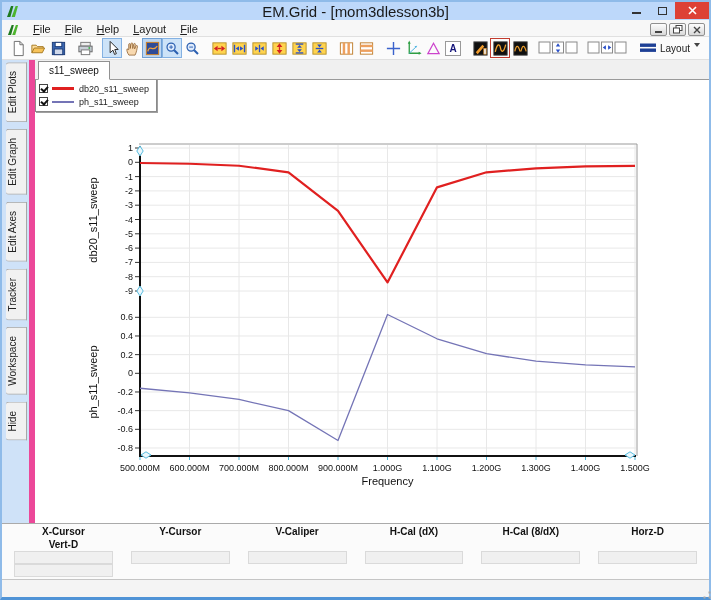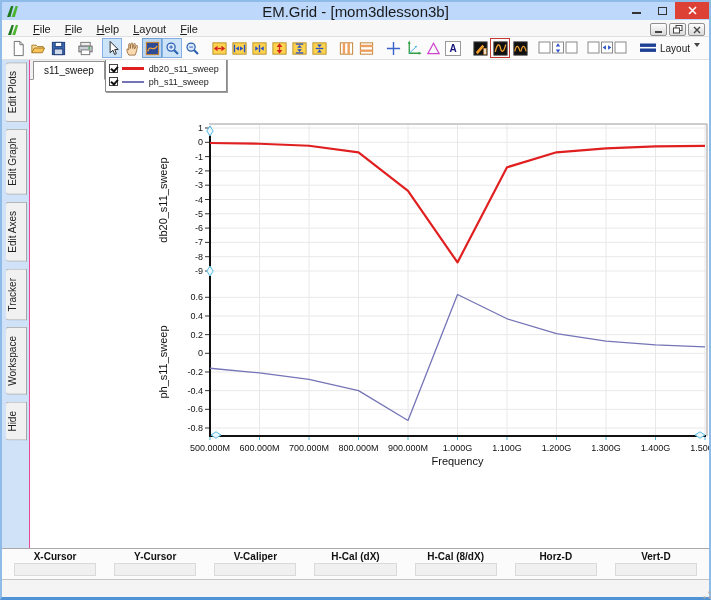--- a/index.html
+++ b/index.html
@@ -38,42 +38,42 @@
   .tb-group { display:flex; align-items:center; gap:1px; width:auto; }
   .layout-btn { display:flex; align-items:flex-start; gap:4px; padding:1px 5px; font-size:10px; color:#222; }
   .caret-down { width:0; height:0; border-left:3px solid transparent; border-right:3px solid transparent; border-top:4px solid #444; }
 
   
   .main { flex:1 1 auto; display:flex; min-height:0; }
   .sidebar { width:27px; background:#cfe2f8; padding-top:2px; display:flex; flex-direction:column; flex:0 0 27px; }
   .side-tab { writing-mode:vertical-rl; transform:rotate(180deg); font-size:10px; color:#222; background:#f1f1f1;
               border:1px solid #a6a6a6; border-right:0; border-radius:0 3px 3px 0; padding:8px 1px; margin:0 0 7px 4px;
               text-align:center; width:21px; }
-  .content { flex:1 1 auto; display:flex; flex-direction:row; border-left:1px solid #ec4899; min-width:0; background:#fff; }
+  .content { flex:1 1 auto; display:flex; flex-direction:column; border-left:6px solid #ec4899; min-width:0; background:#fff; }
   .tabbar { height:20px; background:#f0f0f0; border-bottom:1px solid #9a9a9a; display:flex; align-items:flex-end; flex:0 0 20px; }
   .tab-active { background:#fff; border:1px solid #919191; border-bottom:1px solid #fff; height:19px; line-height:18px;
                 padding:0 10px; font-size:10px; color:#111; margin-left:3px; margin-bottom:-1px; }
   .plot-wrap { position:relative; flex:1 1 auto; background:#fff; overflow:hidden; }
   #chart-svg { display:block; }
   #chart-svg text { font-family:"Liberation Sans", sans-serif; }
 
   
   .legend { position:absolute; left:0px; top:-2px; background:#fff; border:1px solid #8a8a8a;
             box-shadow:1px 1px 0 #9f9f9f; padding:3px 7px 3px 3px; z-index:5; }
   .legend-row { display:flex; align-items:center; height:13px; }
   .cb { width:9px; height:9px; border:1px solid #444; background:#fff; position:relative; margin-right:4px; }
   .cb::after { content:""; position:absolute; left:1px; top:1px; width:5px; height:3px;
                border-left:2px solid #111; border-bottom:2px solid #111; transform:rotate(-48deg); }
   .sample { width:22px; margin-right:5px; }
   .s0 { height:3px; } .s1 { height:2px; }
   .legend-label { font-size:9px; color:#222; }
 
   
   .cursor-table { border-top:1px solid #aaa; background:#fbfbfb; padding:1px 12px 2px 12px; flex:0 0 31px; }
-  .cursor-headers, .cursor-cells { display:grid; grid-template-columns:repeat(7,1fr); column-gap:18px; }
+  .cursor-headers, .cursor-cells { display:grid; grid-template-columns:repeat(6,1fr); column-gap:18px; }
   .cursor-headers div { font-size:10px; font-weight:bold; color:#111; text-align:center; height:13px; line-height:13px; }
   .cursor-cells div { height:13px; background:#f0f0f0; border:1px solid #dadada; }
 
   
   .statusbar { border-top:1px solid #c5c5c5; background:#f4f4f4; position:relative; flex:0 0 18px; }
   .grip { position:absolute; right:2px; bottom:2px; width:9px; height:9px; background:transparent;
           box-shadow: 7px 7px 0 -3.5px #a8a8a8, 7px 2px 0 -3.5px #a8a8a8, 2px 7px 0 -3.5px #a8a8a8; }
 </style>
 </head>
 <body>

